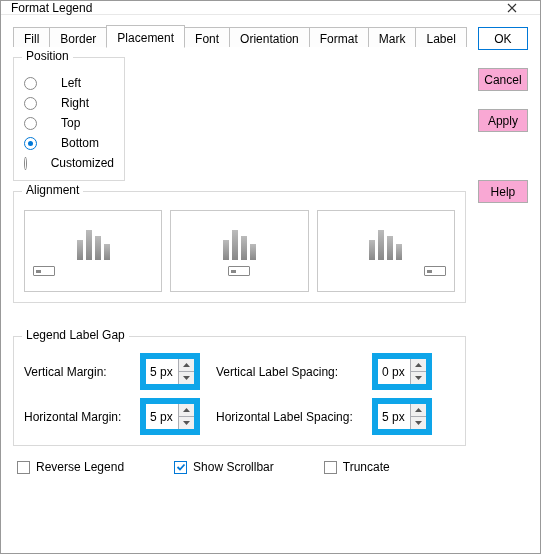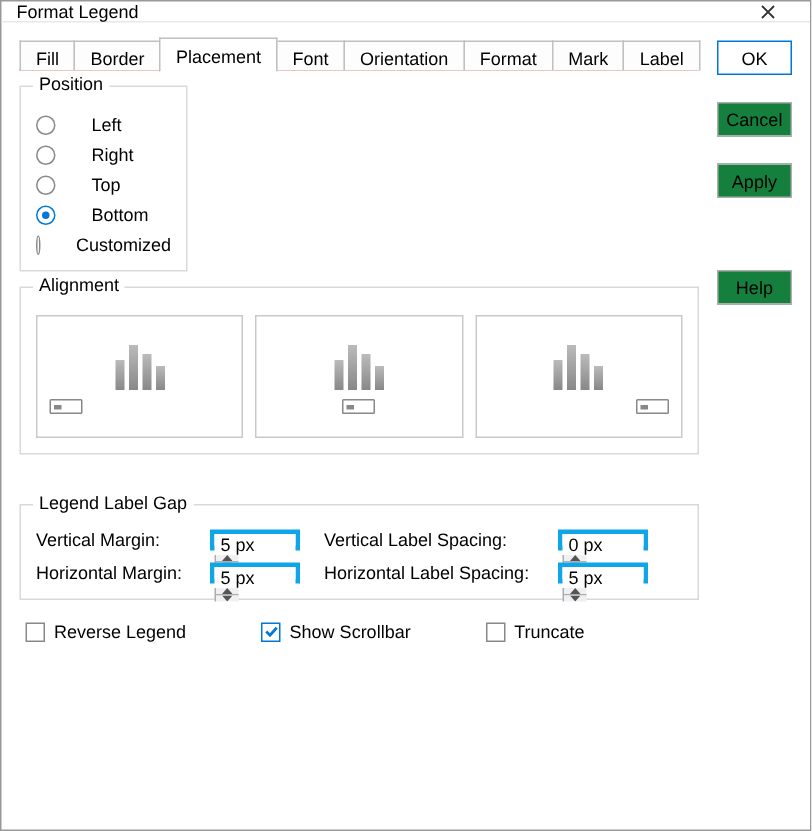--- a/index.html
+++ b/index.html
@@ -35,21 +35,21 @@
     flex: 1;
     display: flex;
     padding: 10px 12px 12px 12px;
     gap: 12px;
   }
   .main { flex: 1; }
   .side { width: 82px; display: flex; flex-direction: column; gap: 18px; padding-top: 2px;}
   .btn {
     height: 23px;
     border: 1px solid #adadad;
-    background: #15803d;
+    background: #f9a8d4;
     font-size: 12px;
     font-family: inherit;
     cursor: pointer;
     text-align: center;
   }
   .btn.primary { border: 1px solid #0078d7; background: #fff; }
   .side-gap { height: 12px; }
   
   .tabs {
     display: flex;
@@ -126,23 +126,22 @@
   }
   .leg-box::before { content: ""; width: 5px; height: 3px; background: #888; }
   .preview.left .leg-box{align-self:flex-start; margin-left:8px;}
   .preview.center .leg-box{align-self:center;}
   .preview.right .leg-box{align-self:flex-end; margin-right:8px;}
   
   .gap-group { width: 100%; margin-top: 33px; }
   .gap-grid { display: grid; grid-template-columns: 110px 70px 150px 70px; align-items: center; row-gap: 8px; column-gap: 6px; padding-top: 4px;}
   .gap-grid label { font-size: 12px; }
   .spin {
-    display: flex; width: 60px; height: 14px;
-    border: 3px solid #0ea5e9;
-    flex-direction: column;
+    display: flex; width: 60px; height: 37px;
+    border: 6px solid #0ea5e9;
   }
   .spin input {
     flex: 1; border: none; padding: 0 4px; font-size: 12px; font-family: inherit; width: 100%;
     outline: none;
   }
   .spin .sbtns { width: 16px; display: flex; flex-direction: column; border-left: 1px solid #abadb3; }
   .spin .sbtn { flex:1; display:flex; align-items:center; justify-content:center; background:#f0f0f0; cursor:pointer;}
   .spin .sbtn:first-child{border-bottom:1px solid #abadb3;}
   .spin svg{width:7px;height:4px;}
   

